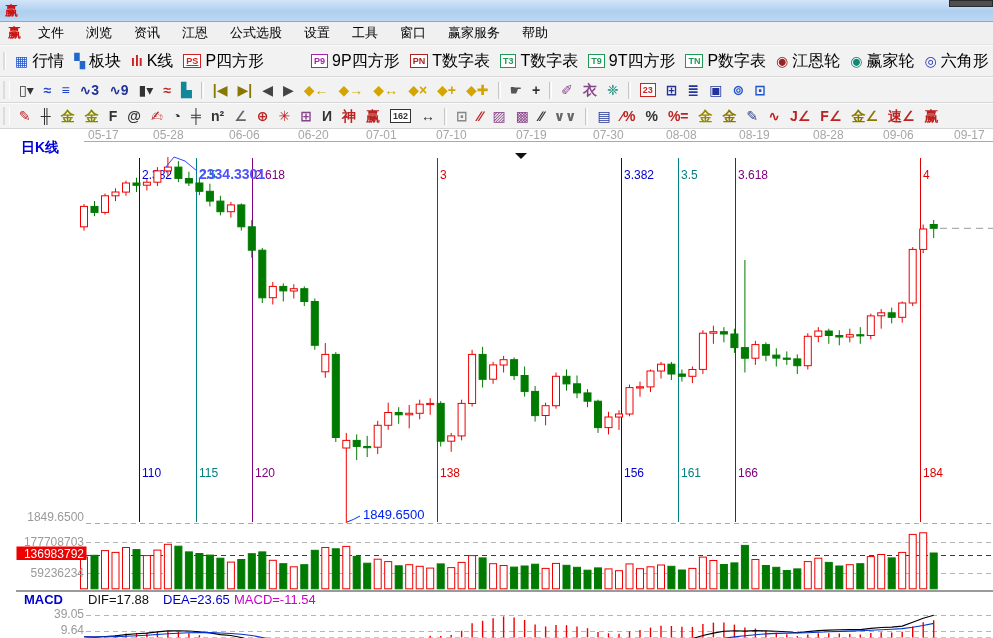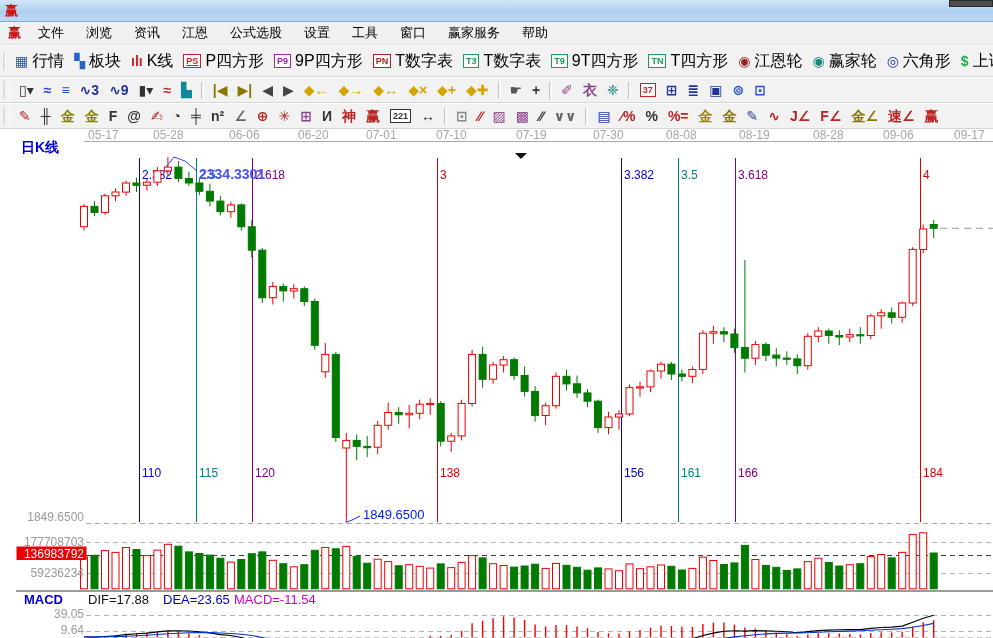--- a/index.html
+++ b/index.html
@@ -64,38 +64,38 @@
       </div>
       <div class="tbtn">
         <span class="glyph" style="color: rgb(204, 34, 34);">ılı</span>
         <span class="lbl">K线</span>
       </div>
       <div class="tbtn">
         <span class="boxg" style="color: rgb(204, 34, 34); border-color: rgb(204, 34, 34); text-decoration: underline;">PS</span>
         <span class="lbl">P四方形</span>
       </div>
       <div class="tbtn">
-        <span class="boxg" style="color: rgb(170, 34, 170); border-color: rgb(170, 34, 170);">P9</span>
+        <span class="boxg" style="color: rgb(170, 34, 170); border-color: rgb(170, 34, 170); margin-left: 37px;">P9</span>
         <span class="lbl">9P四方形</span>
       </div>
       <div class="tbtn">
         <span class="boxg" style="color: rgb(170, 34, 34); border-color: rgb(170, 34, 34);">PN</span>
         <span class="lbl">T数字表</span>
       </div>
       <div class="tbtn">
         <span class="boxg" style="color: rgb(29, 154, 85); border-color: rgb(29, 154, 85);">T3</span>
         <span class="lbl">T数字表</span>
       </div>
       <div class="tbtn">
         <span class="boxg" style="color: rgb(29, 154, 85); border-color: rgb(29, 154, 85);">T9</span>
         <span class="lbl">9T四方形</span>
       </div>
       <div class="tbtn">
         <span class="boxg" style="color: rgb(29, 154, 85); border-color: rgb(29, 154, 85);">TN</span>
-        <span class="lbl">T四方形</span>
+        <span class="lbl">P数字表</span>
       </div>
       <div class="tbtn">
         <span class="glyph" style="color: rgb(153, 34, 34);">◉</span>
         <span class="lbl">江恩轮</span>
       </div>
       <div class="tbtn">
         <span class="glyph" style="color: rgb(17, 136, 119);">◉</span>
         <span class="lbl">赢家轮</span>
       </div>
       <div class="tbtn">
@@ -176,21 +176,21 @@
         <span class="glyph" style="color: rgb(136, 68, 136);">✐</span>
       </div>
       <div class="tbtn">
         <span class="glyph" style="color: rgb(136, 68, 136);">衣</span>
       </div>
       <div class="tbtn">
         <span class="glyph" style="color: rgb(17, 136, 119);">❈</span>
       </div>
       <div class="sep"></div>
       <div class="tbtn">
-        <span class="boxg" style="color: rgb(204, 34, 34); border-color: rgb(204, 34, 34);">37</span>
+        <span class="boxg" style="color: rgb(204, 34, 34); border-color: rgb(204, 34, 34);">23</span>
       </div>
       <div class="tbtn">
         <span class="glyph" style="color: rgb(34, 51, 153);">⊞</span>
       </div>
       <div class="tbtn">
         <span class="glyph" style="color: rgb(34, 51, 153);">≣</span>
       </div>
       <div class="tbtn">
         <span class="glyph" style="color: rgb(34, 51, 153);">▣</span>
       </div>
@@ -248,21 +248,21 @@
       <div class="tbtn">
         <span class="glyph" style="color: rgb(51, 51, 51);">И</span>
       </div>
       <div class="tbtn">
         <span class="glyph" style="color: rgb(187, 34, 34);">神</span>
       </div>
       <div class="tbtn">
         <span class="glyph" style="color: rgb(187, 34, 34);">赢</span>
       </div>
       <div class="tbtn">
-        <span class="boxg" style="color: rgb(51, 51, 51); border-color: rgb(51, 51, 51);">221</span>
+        <span class="boxg" style="color: rgb(51, 51, 51); border-color: rgb(51, 51, 51);">162</span>
       </div>
       <div class="tbtn">
         <span class="glyph" style="color: rgb(51, 51, 51);">↔</span>
       </div>
       <div class="sep"></div>
       <div class="tbtn">
         <span class="glyph" style="color: rgb(136, 136, 136);">⊡</span>
       </div>
       <div class="tbtn">
         <span class="glyph" style="color: rgb(187, 34, 34);">∕∕</span>

